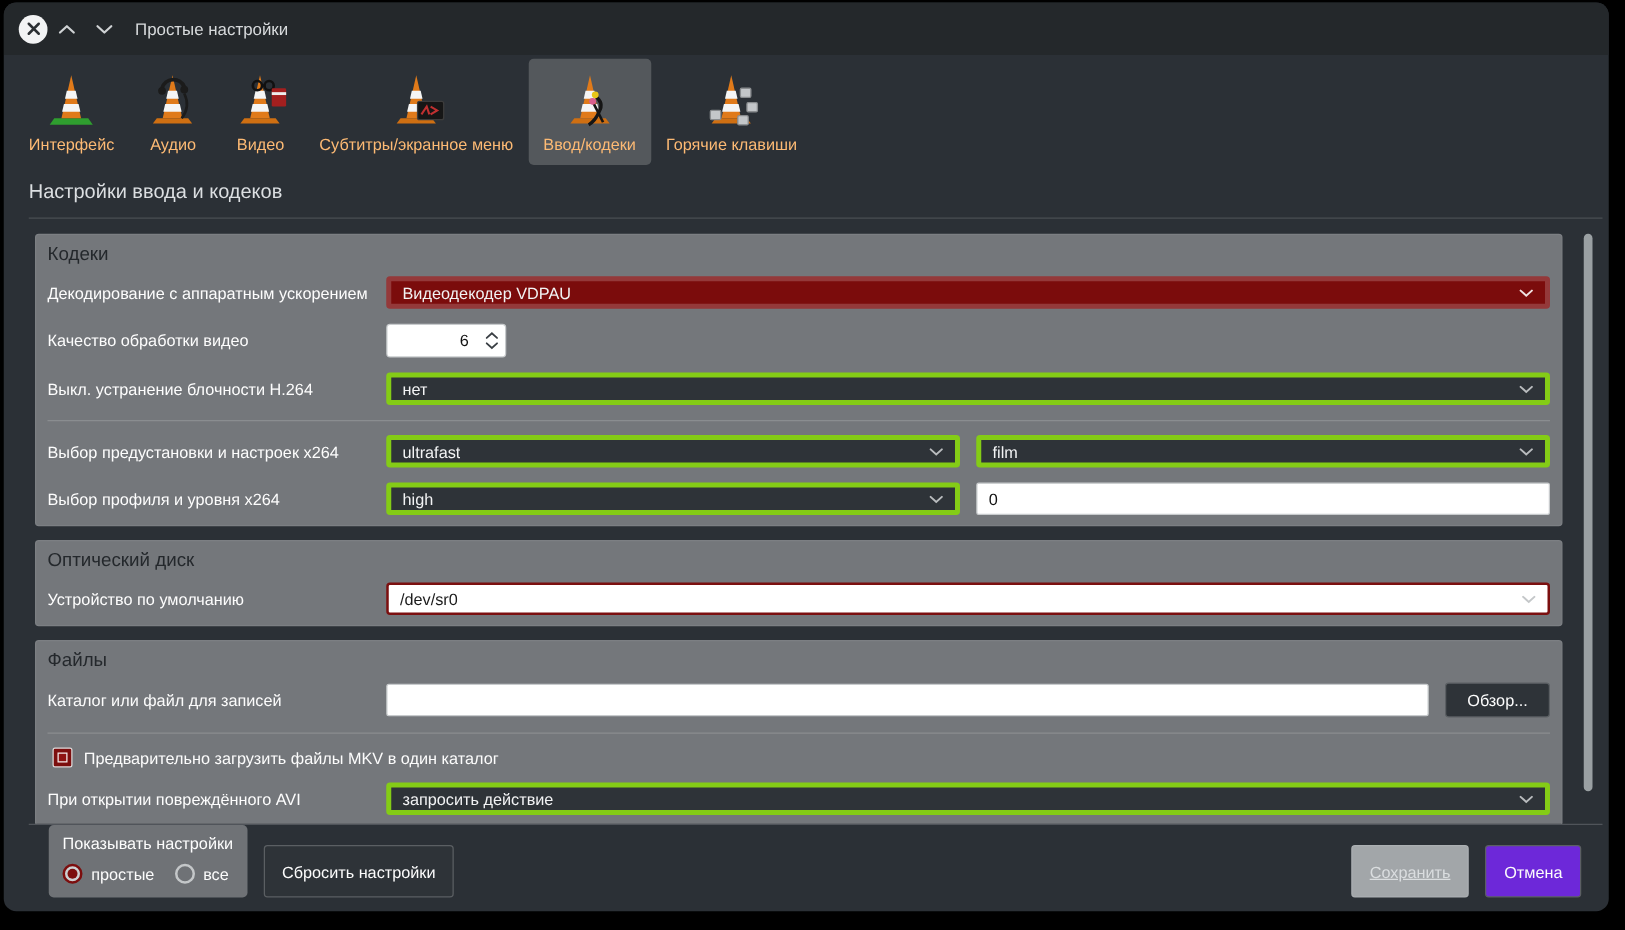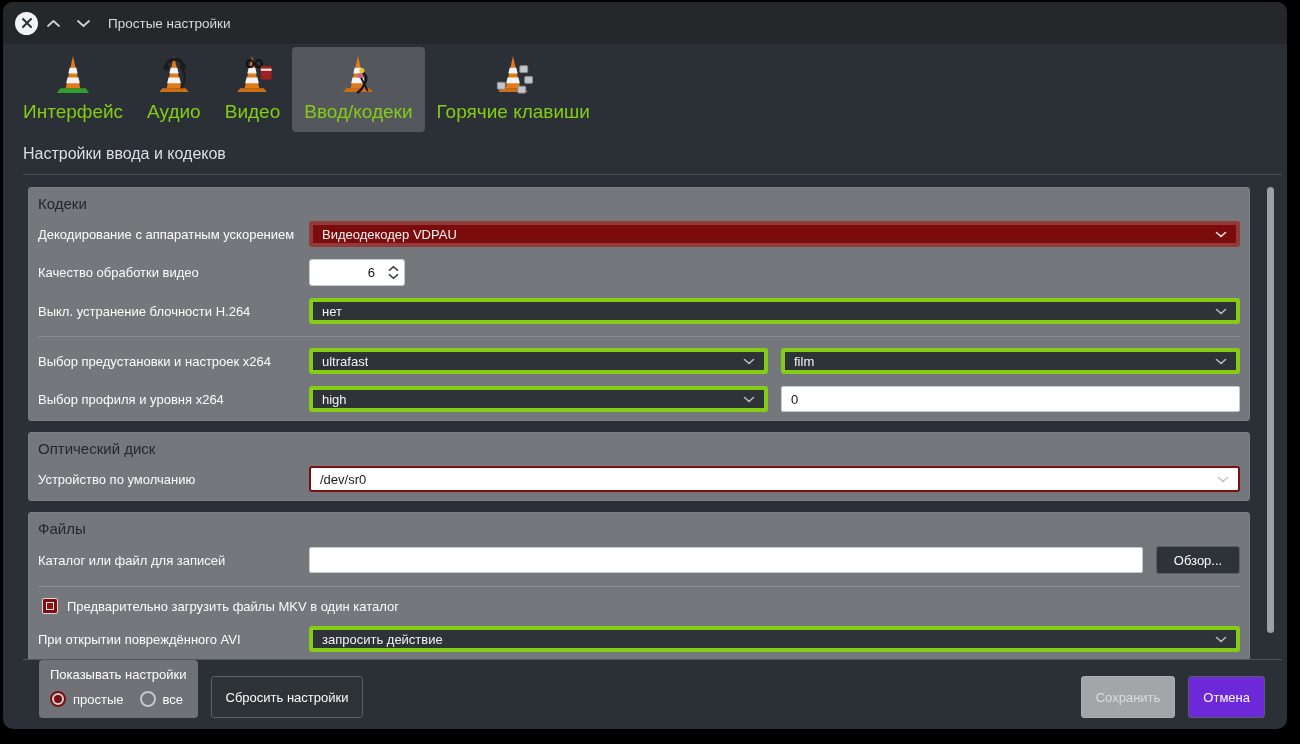--- a/index.html
+++ b/index.html
@@ -17,21 +17,21 @@
               display:flex; align-items:center; justify-content:center; cursor:pointer; }
   .tb-chev { width:30px; height:20px; display:flex; align-items:center; justify-content:center; }
   .tb-title { color:#d7dadc; margin-left:10px; font-size:13.5px; }
 
   
   .toolbar { height:88px; flex:0 0 88px; display:flex; align-items:stretch;
              padding:3px 6px 0 8px; }
   .tool-item { display:flex; flex-direction:column; align-items:center; justify-content:flex-end;
                gap:5px; padding:6px 12px 9px; border-radius:4px; cursor:pointer; }
   .tool-item.selected { background:#54585c; }
-  .tool-item .tlabel { font-size:19px; color:#84cc16; white-space:nowrap; }
+  .tool-item .tlabel { font-size:13px; color:#fdba74; white-space:nowrap; }
   .tool-item svg { display:block; }
 
   
   .page-title { font-size:16px; color:#dcdfe2; padding:13px 20px 11px; }
   .title-sep { border:none; border-top:1px solid #4a4e53; margin:0 5px 0 20px; }
 
   
   .scroll-area { position:relative; height:484px; flex:0 0 484px;
                  padding:12px 37px 0 25px; overflow:hidden; }
   .panel { background:#74777b; border:1px solid #7c7f83; border-radius:3px;
@@ -86,21 +86,21 @@
   .footer { flex:1; display:flex; align-items:flex-end; gap:13px; padding:0 22px 11px 36px; }
   .groupbox { background:#6f7276; border-radius:4px; padding:7px 11px 11px; }
   .group-label { color:#fdfdfd; padding-bottom:9px; }
   .radio-row { display:flex; align-items:center; gap:16px; }
   .radio-opt { display:flex; align-items:center; gap:7px; cursor:pointer; }
   .radio { width:16px; height:16px; border-radius:50%; flex:0 0 auto; }
   .radio.sel { border:2px solid #7c0e0e; background:#cdd0d2; position:relative; }
   .radio.sel::after { content:""; position:absolute; inset:2px; border-radius:50%; background:#7c0e0e; }
   .radio.unsel { border:2px solid #c4c7c9; background:transparent; }
   .spacer { flex:1; }
-  .btn-save { background:#a2a6a9; border:1px solid #abafb2; color:#dadddf; }
+  .btn-save { background:#a2a6a9; border:1px solid #abafb2; color:#dadddf;text-decoration:underline; }
   .btn-cancel { background:#6d28d9; }
 </style>
 </head>
 <body>
 
 <div class="window">
 
   <div class="titlebar">
     <div class="tb-close">
       <svg width="12" height="12" viewBox="0 0 12 12">
@@ -154,20 +154,31 @@
         <polygon points="10,36 34,36 37,40 7,40" fill="#cf6f12"></polygon>
         <circle cx="20" cy="11" r="3.5" fill="none" stroke="#111" stroke-width="2"></circle>
         <circle cx="29" cy="11" r="3.5" fill="none" stroke="#111" stroke-width="2"></circle>
         <path d="M23.5 11 h2" stroke="#111" stroke-width="2"></path>
         <rect x="31" y="13" width="11" height="14" rx="1" fill="#a31f1f"></rect>
         <rect x="31" y="16" width="11" height="2.2" fill="#eeeeee"></rect>
       </svg>
       <span class="tlabel">Видео</span>
     </div>
 
+    <div class="tool-item">
+      <svg width="46" height="46" viewBox="0 0 44 44">
+        <path d="M22 3 L29.5 36 H14.5 Z" fill="#e07a1a"></path>
+        <polygon points="18.6,15 25.4,15 26.8,21 17.2,21" fill="#f5f5f5"></polygon>
+        <polygon points="16.4,25 27.6,25 29,31 15,31" fill="#f5f5f5"></polygon>
+        <polygon points="10,36 34,36 37,40 7,40" fill="#cf6f12"></polygon>
+        <rect x="23" y="23" width="20" height="14" rx="1.5" fill="#161616" stroke="#3c3c3c"></rect>
+        <path d="M26 33 l4 -6 l2 6 M33 27 l5 3 l-5 3" stroke="#c03030" stroke-width="1.6" fill="none"></path>
+      </svg>
+      <span class="tlabel">Субтитры/экранное меню</span>
+    </div>
 
     <div class="tool-item selected">
       <svg width="46" height="46" viewBox="0 0 44 44">
         <path d="M22 3 L29.5 36 H14.5 Z" fill="#e07a1a"></path>
         <polygon points="18.6,15 25.4,15 26.8,21 17.2,21" fill="#f5f5f5"></polygon>
         <polygon points="16.4,25 27.6,25 29,31 15,31" fill="#f5f5f5"></polygon>
         <polygon points="10,36 34,36 37,40 7,40" fill="#cf6f12"></polygon>
         <path d="M26 19 q7 5 3 12 q-3 7 -8 10" stroke="#151515" stroke-width="2.5" fill="none"></path>
         <path d="M24 23 q4 8 8 16" stroke="#151515" stroke-width="2" fill="none"></path>
         <circle cx="26" cy="18" r="2.6" fill="#e6c619"></circle>

